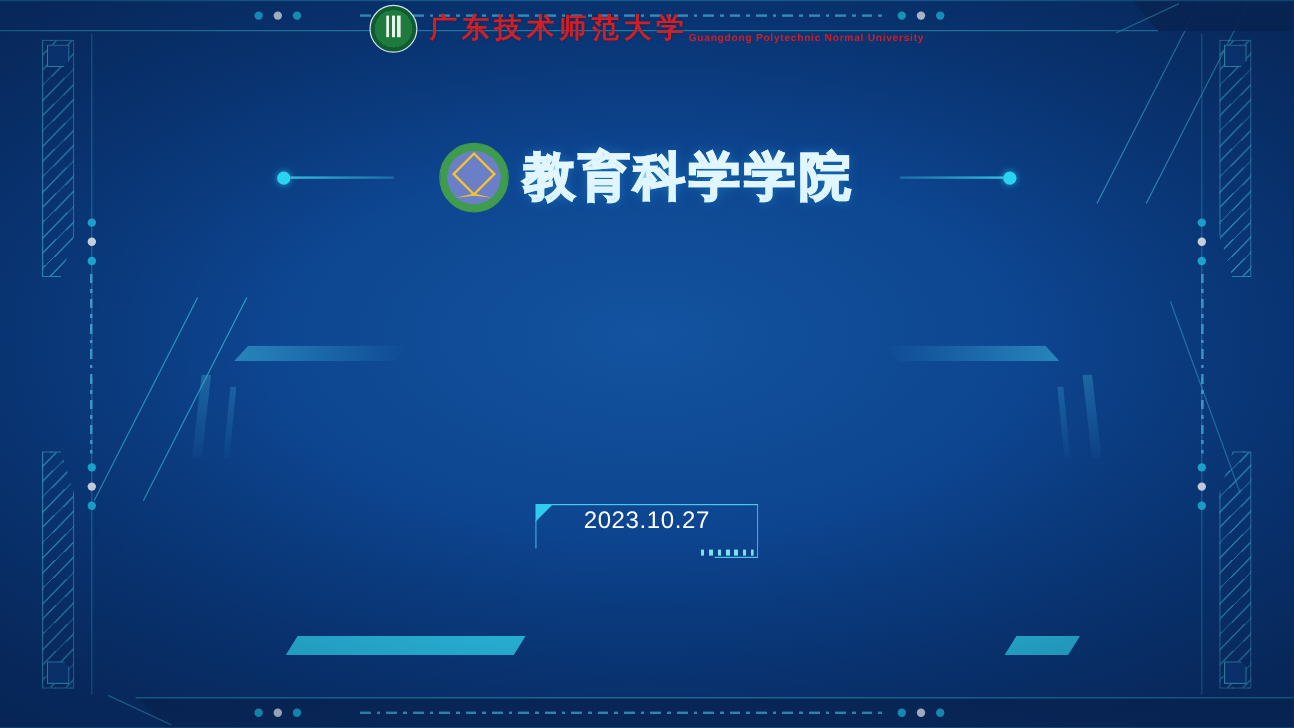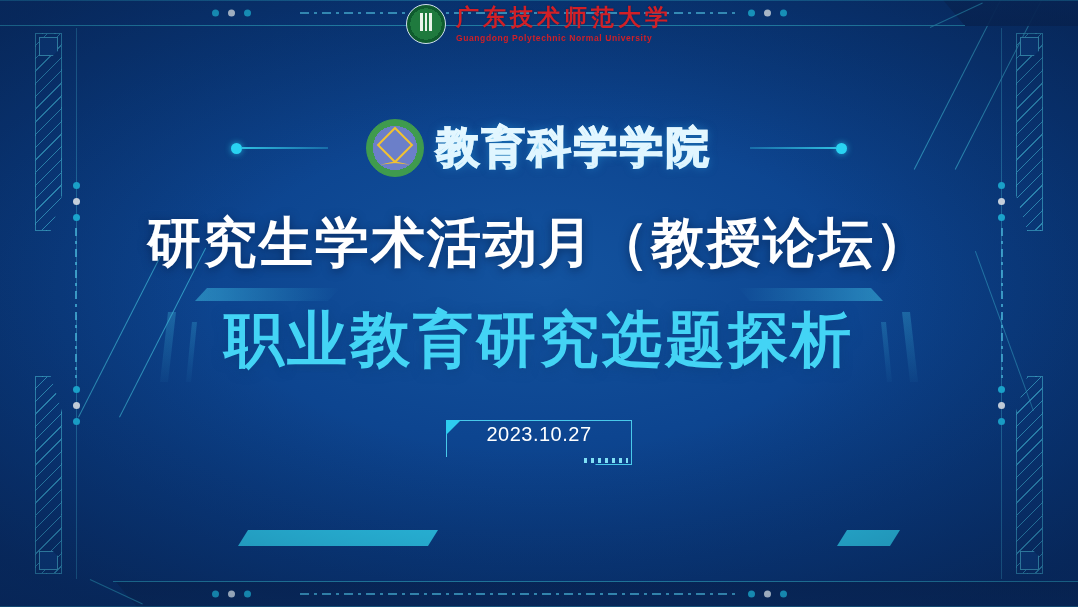--- a/index.html
+++ b/index.html
@@ -221,33 +221,33 @@
     content: "";
     position: absolute;
     left: 50%; top: 22%;
     transform: translateX(-50%);
     width: 12px; height: 18px;
     background:
       linear-gradient(90deg, #eaf4ea 0 22%, transparent 22% 38%, #eaf4ea 38% 62%, transparent 62% 78%, #eaf4ea 78% 100%);
   }
   .uni-name {
     display: flex;
-    flex-direction: column;
+    flex-direction: row;
     line-height: 1;
   }
   .uni-cn {
     font-family: "Liberation Serif", "DejaVu Serif", serif;
     font-size: 23px;
     font-weight: 700;
     color: #d21f26;
     letter-spacing: 4px;
     text-shadow: 0 0 2px rgba(0,0,0,.25);
   }
   .uni-en {
-    margin-top: 5px;
+    margin-top: 15px;
     font-size: 8.5px;
     font-weight: 700;
     color: #d21f26;
     letter-spacing: .6px;
   }
 
   
   .college-row {
     position: absolute;
     top: 119px;
@@ -514,22 +514,20 @@
     </div>
 
     <div class="college-title">教育科学学院</div>
 
     <div class="deco-line right">
       <span class="ln"></span>
       <span class="dotbig"></span>
     </div>
   </div>
 
-  <div class="title-main">研究生学术活动月（教授论坛）</div>
-  <div class="title-sub">职业教育研究选题探析</div>
 
   <div class="date-wrap">
     <div class="date-frame"></div>
     <div class="date-corner"></div>
     <div class="date-ticks"></div>
     <div class="date-text">2023.10.27</div>
   </div>
 
 </div>
 

